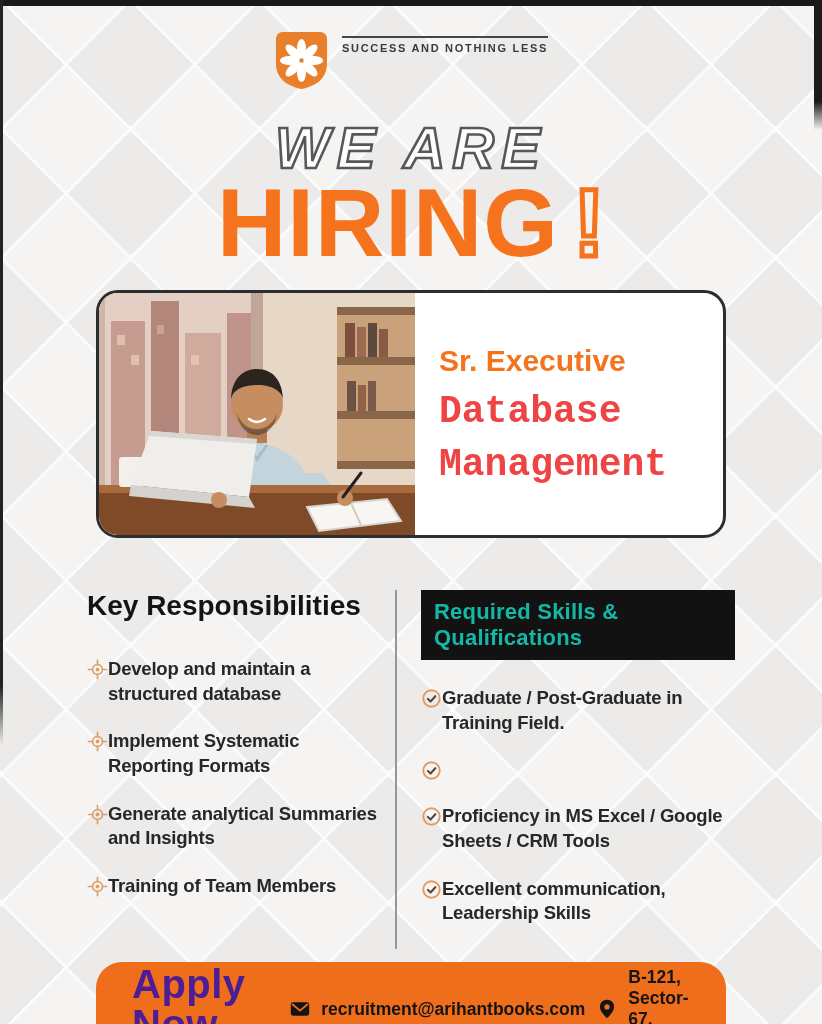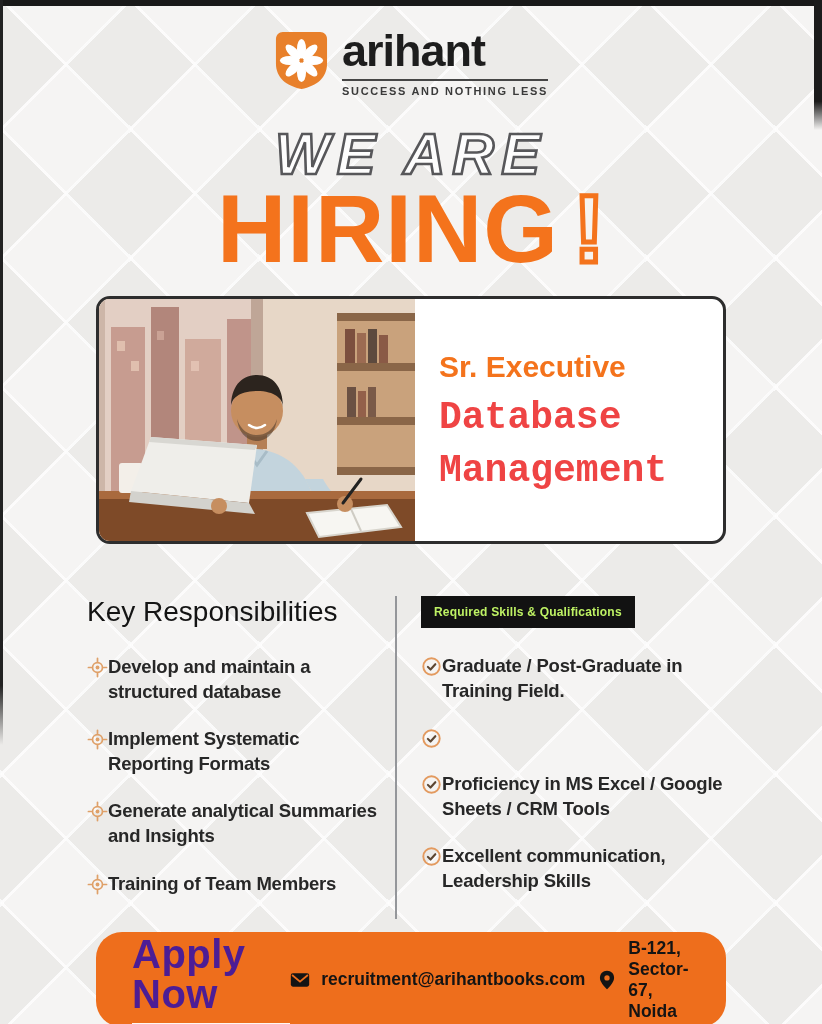--- a/index.html
+++ b/index.html
@@ -32,40 +32,40 @@
     font-size:58px; font-weight:bold; letter-spacing:7px;
     color:#fdfdfd; -webkit-text-stroke:2.6px #57575a; line-height:1.0;font-style:italic;
   }
   .hiring-line { margin-top:0; line-height:0.95; white-space:nowrap; }
   .hiring { font-size:96px; font-weight:bold; color:#F4731C; letter-spacing:1px; }
   .bang   { font-size:96px; font-weight:bold; color:#f6f3ef; -webkit-text-stroke:5px #F4731C; margin-left:14px; }
 
   
   .job-card {
     width:630px; height:248px; margin:22px auto 16px; background:#ffffff;
-    border:3px solid #2d2d2d; border-radius:14px; display:flex; overflow:hidden;
+    border:3px solid #2d2d2d; border-radius:22px; display:flex; overflow:hidden;
   }
   .photo { width:316px; height:100%; flex:none; }
   .photo svg { width:100%; height:100%; display:block; }
   .job-title { flex:1; display:flex; flex-direction:column; justify-content:center; gap:15px; padding-left:24px; padding-right:6px; }
   .jt1 { font-size:30px; font-weight:bold; color:#F4731C; }
   .jt2 { font-size:38px; font-weight:bold; color:#ef4444; line-height:1.0;font-family:Liberation Mono, monospace; }
 
   
   .columns { display:flex; width:648px; margin:52px auto 0; }
   .col-left { width:308px; flex:none; padding-right:8px; }
   .col-right { flex:1; border-left:2px solid #94969a; padding-left:24px; }
-  .resp-heading { font-size:28px; font-weight:normal; color:#141414; margin:0 0 27px; }
+  .resp-heading { font-size:28px; font-weight:bold; color:#141414; margin:0 0 35px; }
   ul { list-style:none; margin:0; padding:0; }
   .item { display:flex; margin-bottom:23px; align-items:flex-start; }
   .item-text { font-size:18.5px; font-weight:bold; color:#272727; line-height:1.33; letter-spacing:-0.2px; }
   .bullet svg { width:21px; height:21px; display:block; margin-top:2px; }
   .skills-badge {
-    display:inline-block; background:#121212; color:#bef264;
-    font-size:12px; font-weight:bold; padding:9px 13px; margin-bottom:26px; letter-spacing:0.2px;
+    display:inline-block; background:#121212; color:#14b8a6;
+    font-size:22px; font-weight:bold; padding:9px 13px; margin-bottom:26px; letter-spacing:0.2px;
   }
 
   
   .apply-bar {
     width:630px; height:95px; margin:13px auto 0; background:#EE6E1C;
     border-radius:26px; display:flex; align-items:center; padding:0 36px;
   }
   .apply-btn { position:relative; color:#4c1d95; cursor:pointer; }
   .apply-label {
     display:inline-block; font-size:40px; font-weight:bold; letter-spacing:0.5px;
@@ -95,21 +95,20 @@
           <ellipse cx="0" cy="-12" rx="4.6" ry="10" transform="rotate(90)"></ellipse>
           <ellipse cx="0" cy="-12" rx="4.6" ry="10" transform="rotate(135)"></ellipse>
           <ellipse cx="0" cy="-12" rx="4.6" ry="10" transform="rotate(180)"></ellipse>
           <ellipse cx="0" cy="-12" rx="4.6" ry="10" transform="rotate(225)"></ellipse>
           <ellipse cx="0" cy="-12" rx="4.6" ry="10" transform="rotate(270)"></ellipse>
           <ellipse cx="0" cy="-12" rx="4.6" ry="10" transform="rotate(315)"></ellipse>
         </g>
       </svg>
     </span>
     <div class="brand-text">
-      <div class="brand-name">arihant</div>
       <div class="brand-rule"></div>
       <div class="brand-tagline">SUCCESS AND NOTHING LESS</div>
     </div>
   </header>
 
   <div class="hero">
     <div class="we-are">WE ARE</div>
     <div class="hiring-line">
       <span class="hiring">HIRING</span><span class="bang">!</span>
     </div>

